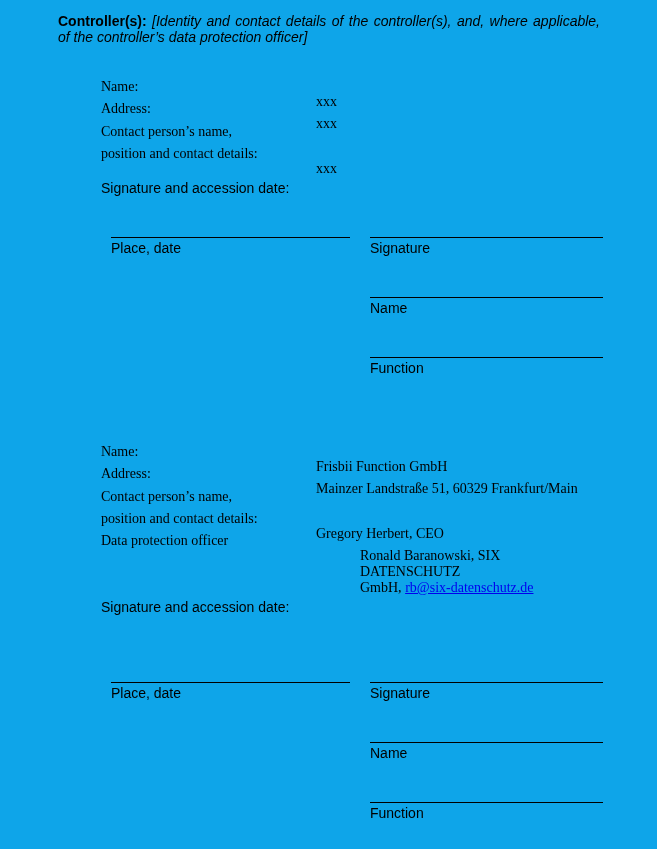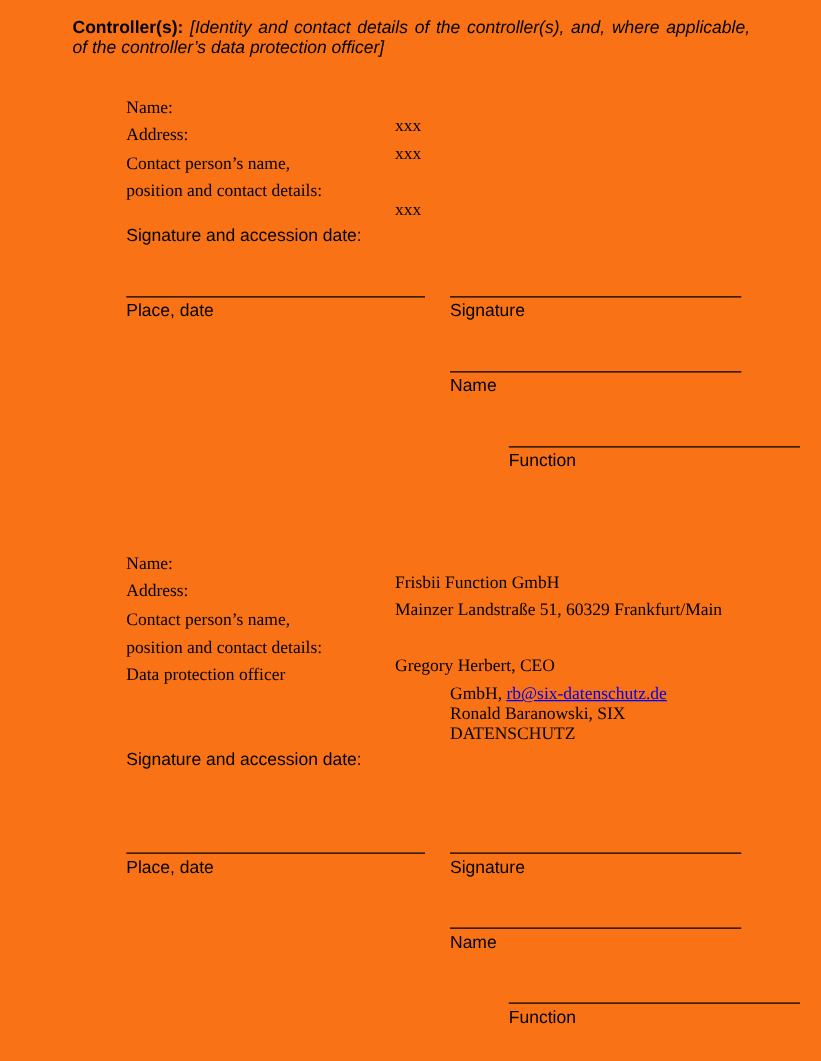--- a/index.html
+++ b/index.html
@@ -1,20 +1,20 @@
 <!DOCTYPE html>
 <html><head>
 <meta charset="utf-8">
 <style>
   html, body { margin: 0; padding: 0; background: #ffffff; }
   .page {
     position: relative;
     width: 657px;
     height: 849px;
-    background: #f97316;
+    background: #0ea5e9;
     color: #000000;
     font-family: "Liberation Sans", sans-serif;
     font-size: 14px;
     overflow: hidden;
   }
   
   .heading {
     position: absolute;
     left: 58px;
     width: 542px;
@@ -37,34 +37,34 @@
   .row .val { flex: 1 1 auto; margin-top: 15px; }
   .val .vline { display: block; }
 
   a.email { color: #0000EE; text-decoration: underline; cursor: pointer; }
 
   .sig-heading { position: absolute; left: 101px; line-height: 16px; margin: 0; }
   #controller-sig-heading { top: 180px; }
   #processor-sig-heading  { top: 599px; }
 
   
-  .sig-area { position: absolute; left: 101px; width: 492px; height: 145px; }
+  .sig-area { position: absolute; left: 111px; width: 492px; height: 145px; }
   #controller-sigs { top: 237px; }
   #processor-sigs  { top: 682px; }
   .sig-block {
     position: absolute;
     border-top: 1px solid #000000;
     padding-top: 2px;
     line-height: 16px;
   }
   .sig-left  { left: 0; top: 0; width: 239px; }
   .sig-right { left: 259px; width: 233px; }
   .sr0 { top: 0; }
   .sr1 { top: 60px; }
-  .sr2 { top: 120px; margin-left: 47px; }
+  .sr2 { top: 120px; }
 </style>
 </head>
 <body>
 
 <div class="page">
 
   <p class="heading" id="controller-heading"><span class="lead">Controller(s):</span> <span class="note">[Identity and contact details of the controller(s), and, where applicable, of the controller’s data protection officer]</span></p>
 
   <div class="rows" id="controller-rows">
     <div class="row">
@@ -116,22 +116,22 @@
       <span class="lbl">Contact person’s name,</span>
       <span class="val"></span>
     </div>
     <div class="row">
       <span class="lbl">position and contact details:</span>
       <span class="val">Gregory Herbert, CEO</span>
     </div>
     <div class="row multi">
       <span class="lbl">Data protection officer</span>
       <span class="val">
+        <span class="vline">Ronald Baranowski, SIX DATENSCHUTZ</span>
         <span class="vline"><span>GmbH, </span><a class="email">rb@six-datenschutz.de</a></span>
-        <span class="vline">Ronald Baranowski, SIX DATENSCHUTZ</span>
       </span>
     </div>
   </div>
 
   <p class="sig-heading" id="processor-sig-heading">Signature and accession date:</p>
 
   <div class="sig-area" id="processor-sigs">
     <div class="sig-block sig-left">
       <span>Place, date</span>
     </div>

